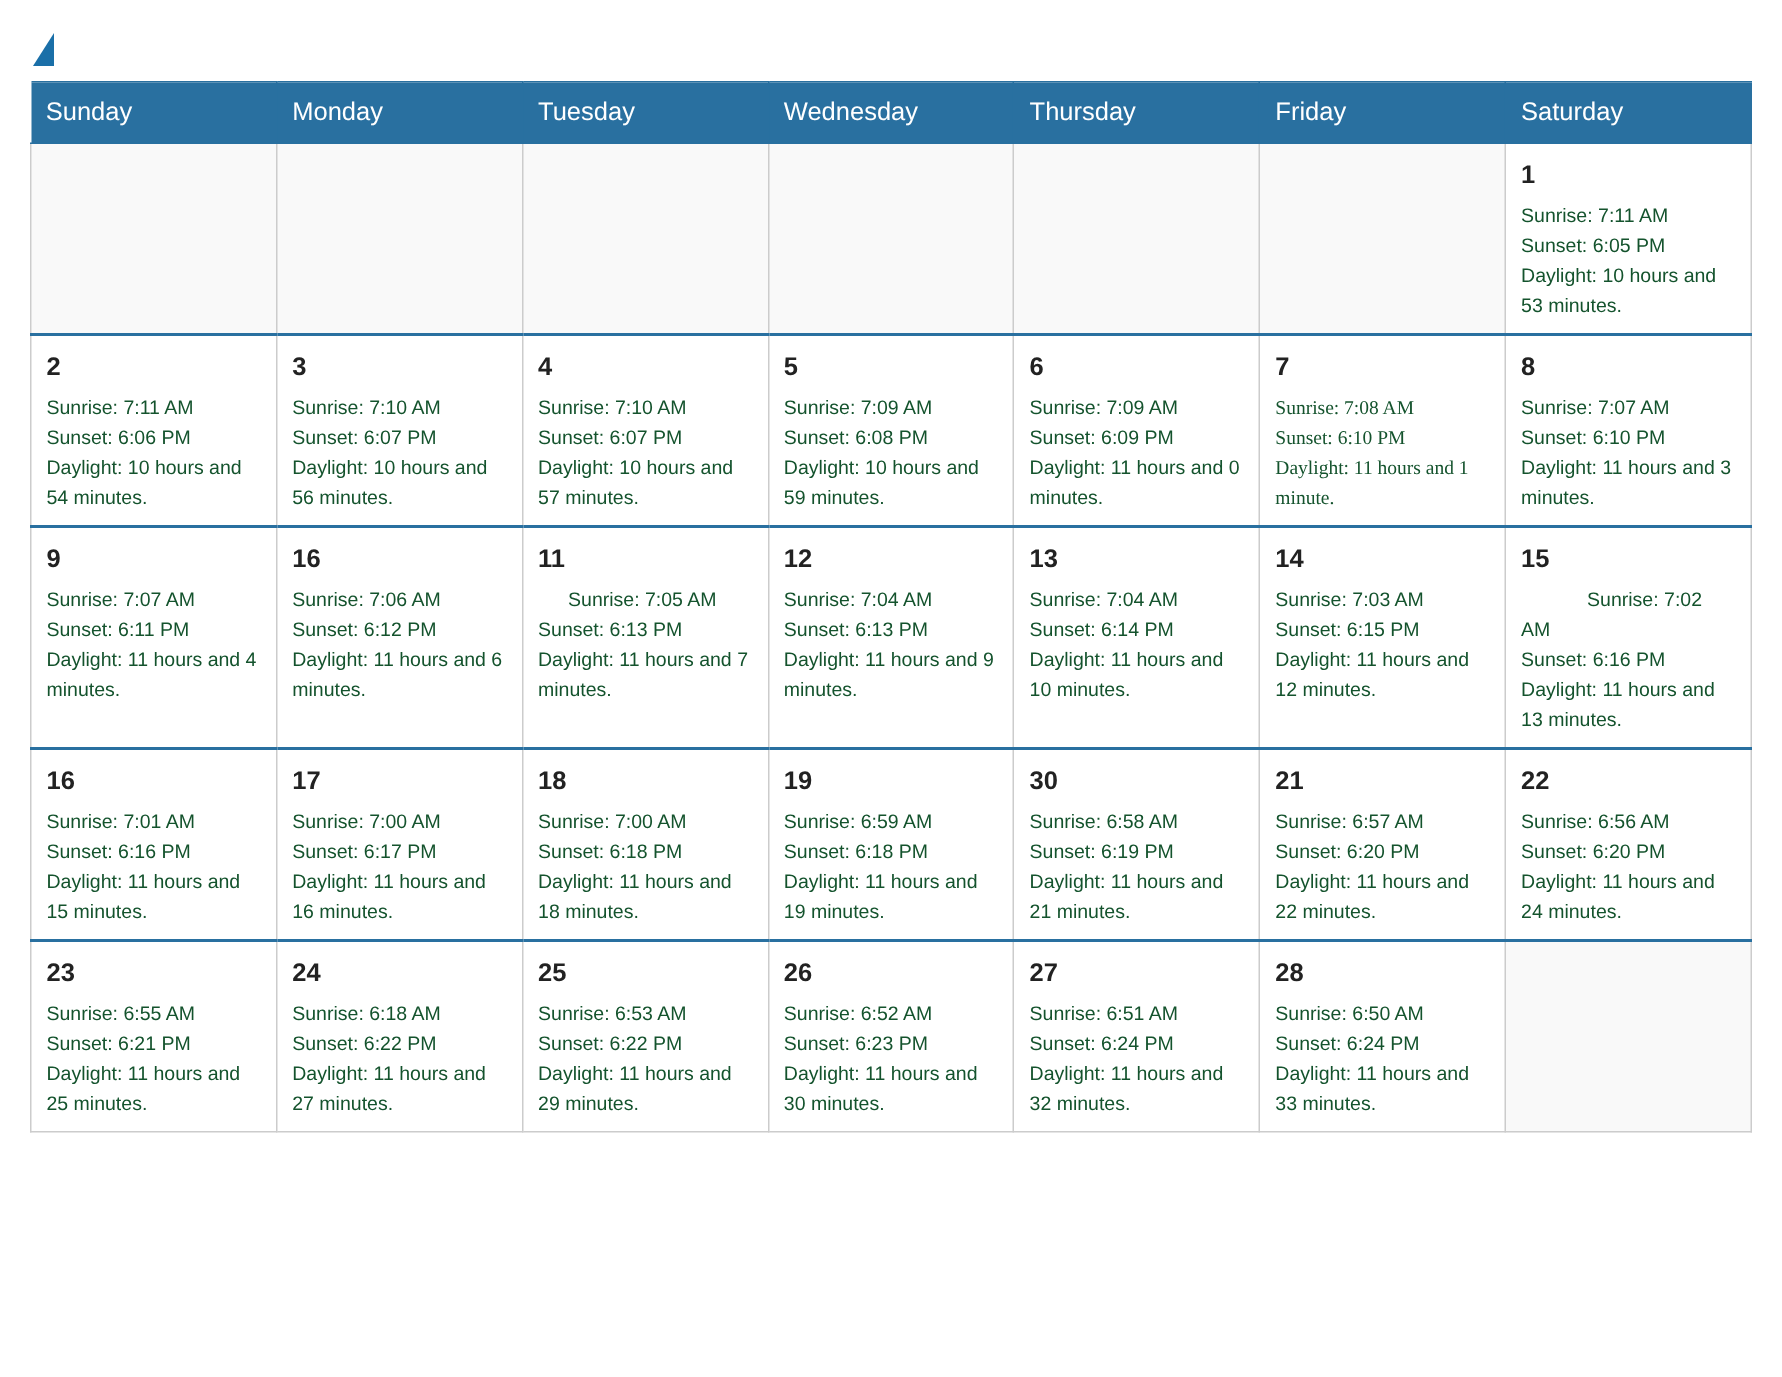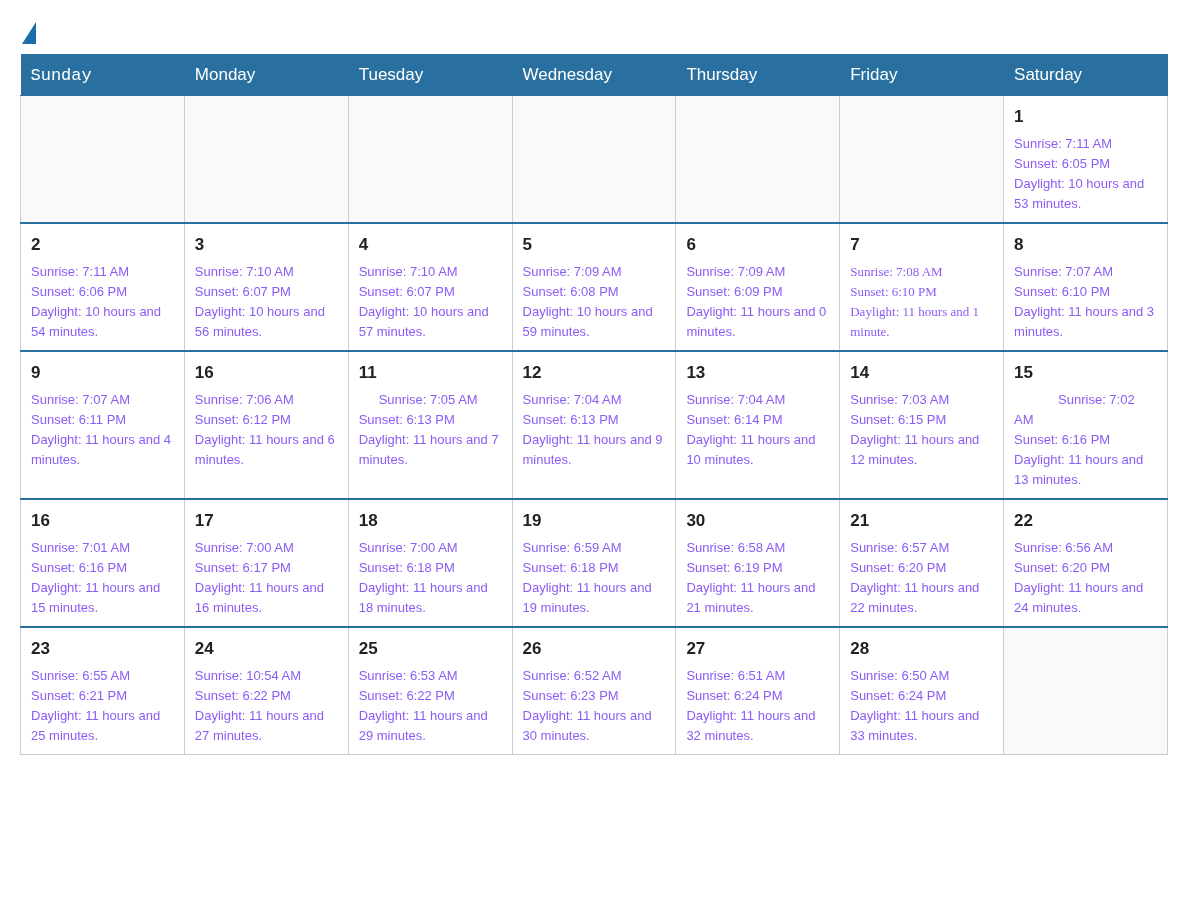--- a/index.html
+++ b/index.html
@@ -92,27 +92,27 @@
     }
     .day-number {
       font-size: 17px;
       font-weight: bold;
       display: block;
       margin-bottom: 4px;
       color: #222;
     }
     .day-info {
       font-size: 13px;
-      color: #8b5cf6;
+      color: #14532d;
       line-height: 1.55;
     }
     .empty-cell {
       background: #f9f9f9;
     }
-    .calendar thead th:first-child { border-left: none; font-family: Liberation Mono, monospace; }
+    .calendar thead th:first-child { border-left: none; }
     .calendar thead th:last-child { border-right: none; }
   </style>
 </head>
 <body>
 
 <div class="header">
   <div class="logo">
     <div class="logo-top">
       <span class="logo-general"></span>
       <div class="logo-triangle"></div>
@@ -215,21 +215,21 @@
 Sunset: 6:20 PM
 Daylight: 11 hours and 22 minutes.</span></td>
         <td><span class="day-number">22</span><span class="day-info" style="white-space: pre-line;">Sunrise: 6:56 AM
 Sunset: 6:20 PM
 Daylight: 11 hours and 24 minutes.</span></td>
       </tr>
       <tr>
         <td><span class="day-number">23</span><span class="day-info" style="white-space: pre-line;">Sunrise: 6:55 AM
 Sunset: 6:21 PM
 Daylight: 11 hours and 25 minutes.</span></td>
-        <td><span class="day-number">24</span><span class="day-info" style="white-space: pre-line;">Sunrise: 10:54 AM
+        <td><span class="day-number">24</span><span class="day-info" style="white-space: pre-line;">Sunrise: 6:18 AM
 Sunset: 6:22 PM
 Daylight: 11 hours and 27 minutes.</span></td>
         <td><span class="day-number">25</span><span class="day-info" style="white-space: pre-line;">Sunrise: 6:53 AM
 Sunset: 6:22 PM
 Daylight: 11 hours and 29 minutes.</span></td>
         <td><span class="day-number">26</span><span class="day-info" style="white-space: pre-line;">Sunrise: 6:52 AM
 Sunset: 6:23 PM
 Daylight: 11 hours and 30 minutes.</span></td>
         <td><span class="day-number">27</span><span class="day-info" style="white-space: pre-line;">Sunrise: 6:51 AM
 Sunset: 6:24 PM

